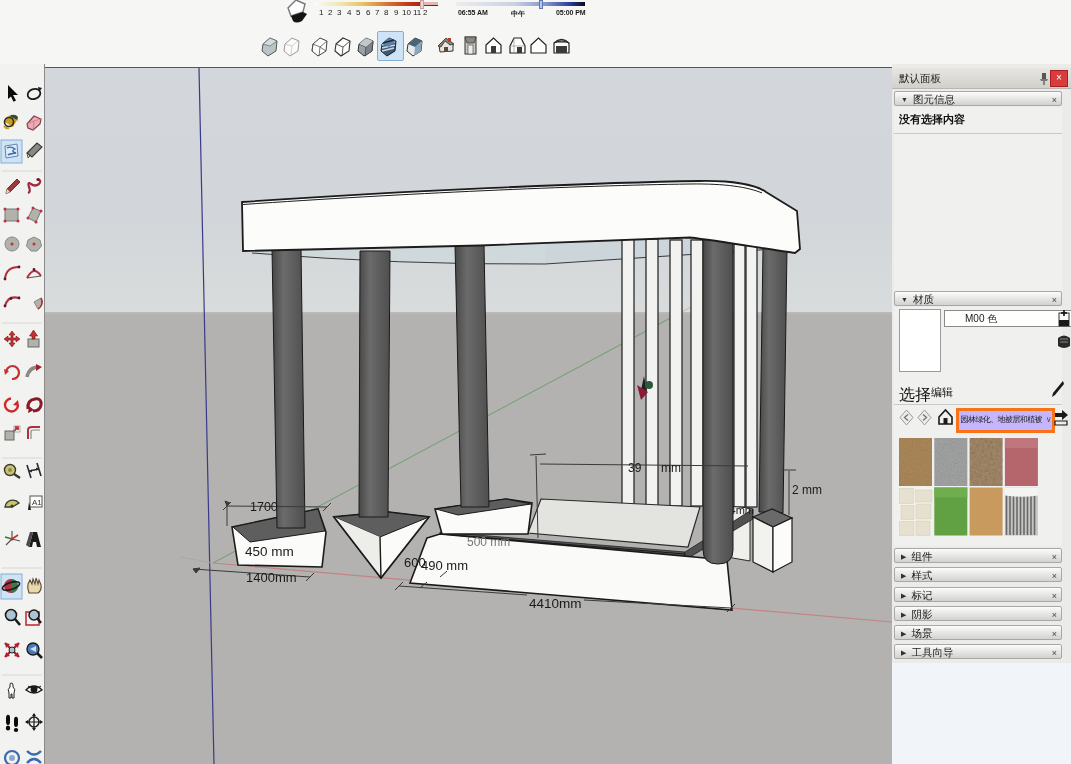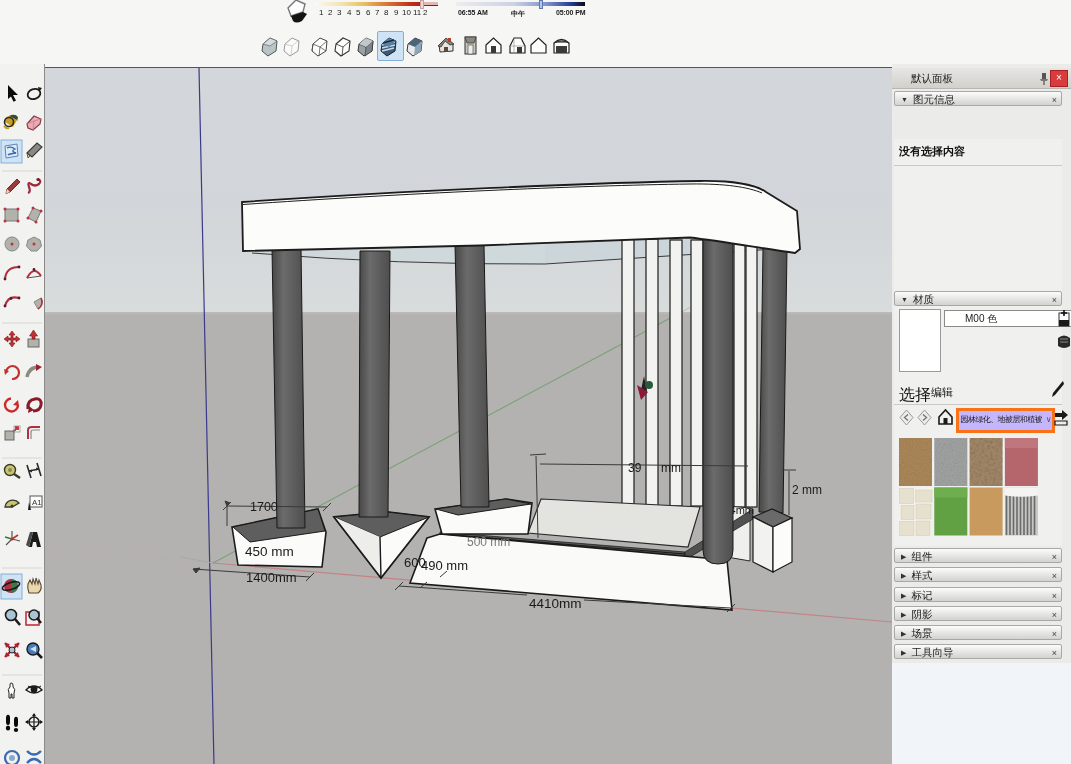--- a/index.html
+++ b/index.html
@@ -450,31 +450,31 @@
     <path d="M644,375 L647,390 L641,389 Z" fill="#222"></path>
     <circle cx="649" cy="384" r="4" fill="#2a5a3a"></circle>
     <path d="M637,384 L648,391 L641,399 Z" fill="#8a1a38"></path>
   </g>
 </svg>
 </div>
 
 <div id="panel" class="abs">
 
   <div class="abs" style="left:0;top:4px;width:179px;height:20px;background:linear-gradient(#e8e6e2,#d2d0cb);border-bottom:1px solid #b8b6b2;">
-    <span style="position:absolute;left:7px;top:4px;font-size:10.5px;color:#222;margin-left:12px;">默认面板</span>
+    <span style="position:absolute;left:7px;top:4px;font-size:10.5px;color:#222;">默认面板</span>
     <svg style="position:absolute;left:146px;top:4px;" width="12" height="13" viewBox="0 0 12 13">
         <rect x="4" y="1" width="4" height="6" fill="#555"></rect>
         <path d="M2,7 L10,7 L9,9 L3,9 Z" fill="#777"></path>
         <rect x="5.5" y="9" width="1" height="4" fill="#333"></rect>
       </svg>
     <div style="position:absolute;left:158px;top:2px;width:16px;height:15px;background:#d83c3c;border:1px solid #a82020;color:#fff;font-size:10px;text-align:center;line-height:14px;">×</div>
   </div>
 
   <div class="hdr" style="top:27px;"><span class="tri">▼</span>图元信息<span class="hx">×</span></div>
-  <div class="abs" style="left:2px;top:43px;width:168px;height:184px;background:#f0f0ee;margin-top:32px;">
+  <div class="abs" style="left:2px;top:43px;width:168px;height:184px;background:#f0f0ee;">
     <div style="position:absolute;left:5px;top:5px;font-size:11px;font-weight:bold;color:#111;">没有选择内容</div>
     <div style="position:absolute;left:0;top:26px;width:168px;height:1px;background:#c9c9c7;"></div>
   </div>
 
   <div class="hdr" style="top:227px;"><span class="tri">▼</span>材质<span class="hx">×</span></div>
   <div class="abs" style="left:2px;top:243px;width:168px;height:239px;background:#f0f0ee;">
     <div style="position:absolute;left:5px;top:2px;width:40px;height:61px;background:#fff;border:1px solid #9a9a98;"></div>
     <div style="position:absolute;left:50px;top:3px;width:112px;height:15px;background:#fff;border:1px solid #8a8a88;font-size:10px;color:#222;line-height:15px;padding-left:20px;">M00 色</div>
     <svg style="position:absolute;left:163px;top:3px;" width="14" height="20" viewBox="0 0 14 20">
         <rect x="2" y="3" width="10" height="13" fill="#fdfdfd" stroke="#333"></rect>

